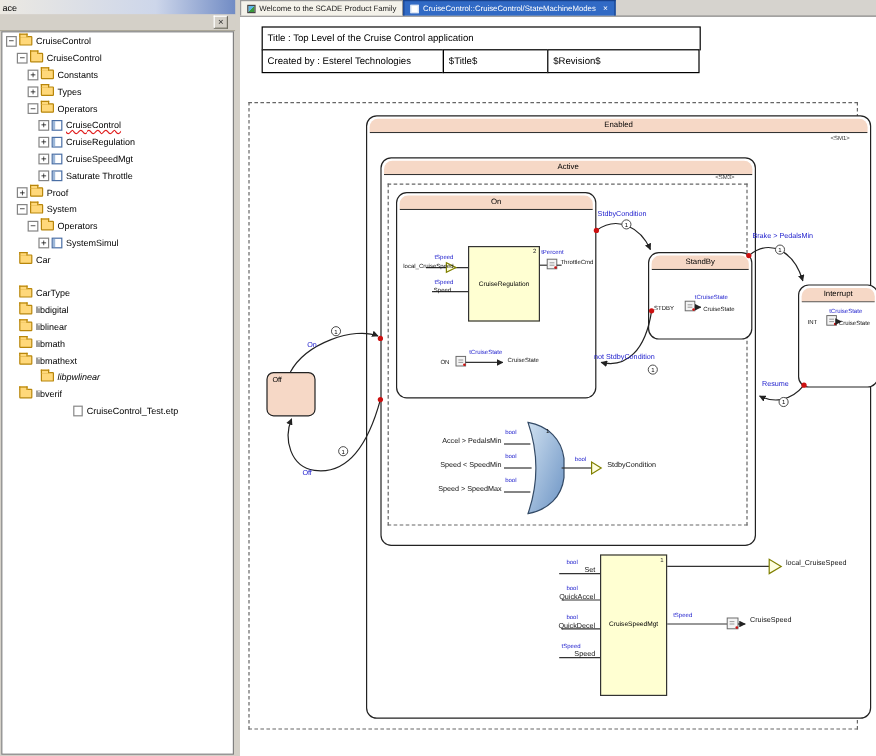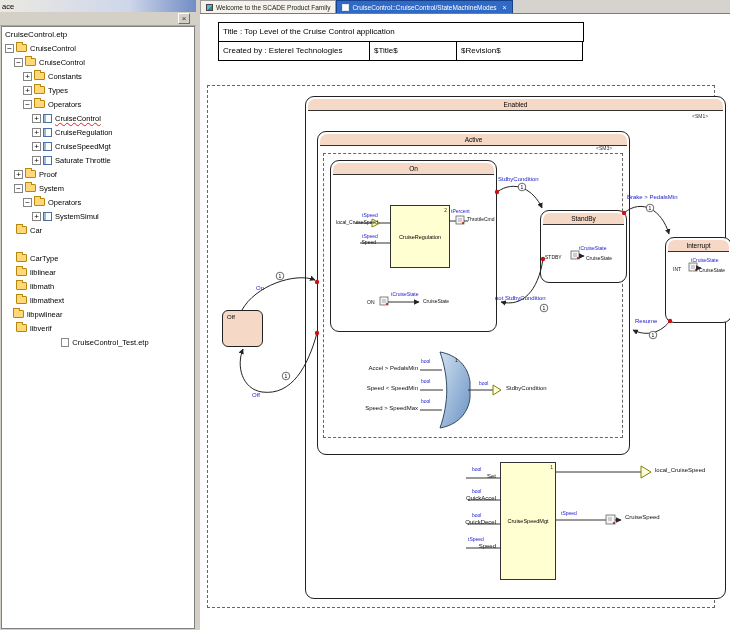--- a/index.html
+++ b/index.html
@@ -91,21 +91,20 @@
       <span>ace</span>
       <span class="spacer"></span>
       <span class="ph-btn">▾</span>
       <span class="ph-btn">▫</span>
       <span class="ph-btn">×</span>
     </div>
     <div class="panel-subbar">
       <span class="sub-close">×</span>
     </div>
     <div class="tree-area">
-      <div class="tree-root">CruiseControl.etp</div>
       <div id="tree-items">
           <div class="tree-row" style="padding-left: 3px;">
             <span class="twisty">−</span>
             <span class="ticon folder"></span>
             <span class="tlabel">CruiseControl</span>
           </div>
           <div class="tree-row" style="padding-left: 12px;">
             <span class="twisty">−</span>
             <span class="ticon folder"></span>
             <span class="tlabel">CruiseControl</span>
@@ -171,33 +170,38 @@
             <span class="tlabel">Car</span>
           </div>
           <div class="tree-row" style="padding-left: 3px; margin-top: 14px;">
             <span class="twisty-spacer"></span>
             <span class="ticon folder"></span>
             <span class="tlabel">CarType</span>
           </div>
           <div class="tree-row" style="padding-left: 3px;">
             <span class="twisty-spacer"></span>
             <span class="ticon folder"></span>
+            <span class="tlabel">libdigital</span>
+          </div>
+          <div class="tree-row" style="padding-left: 3px;">
+            <span class="twisty-spacer"></span>
+            <span class="ticon folder"></span>
             <span class="tlabel">liblinear</span>
           </div>
           <div class="tree-row" style="padding-left: 3px;">
             <span class="twisty-spacer"></span>
             <span class="ticon folder"></span>
             <span class="tlabel">libmath</span>
           </div>
           <div class="tree-row" style="padding-left: 3px;">
             <span class="twisty-spacer"></span>
             <span class="ticon folder"></span>
             <span class="tlabel">libmathext</span>
           </div>
-          <div class="tree-row" style="padding-left: 0;">
+          <div class="tree-row" style="padding-left: 21px; font-style: italic;">
             <span class="twisty-spacer"></span>
             <span class="ticon folder"></span>
             <span class="tlabel">libpwlinear</span>
           </div>
           <div class="tree-row" style="padding-left: 3px;">
             <span class="twisty-spacer"></span>
             <span class="ticon folder"></span>
             <span class="tlabel">libverif</span>
           </div>
           <div class="tree-row" style="padding-left: 3px; justify-content: center;">

